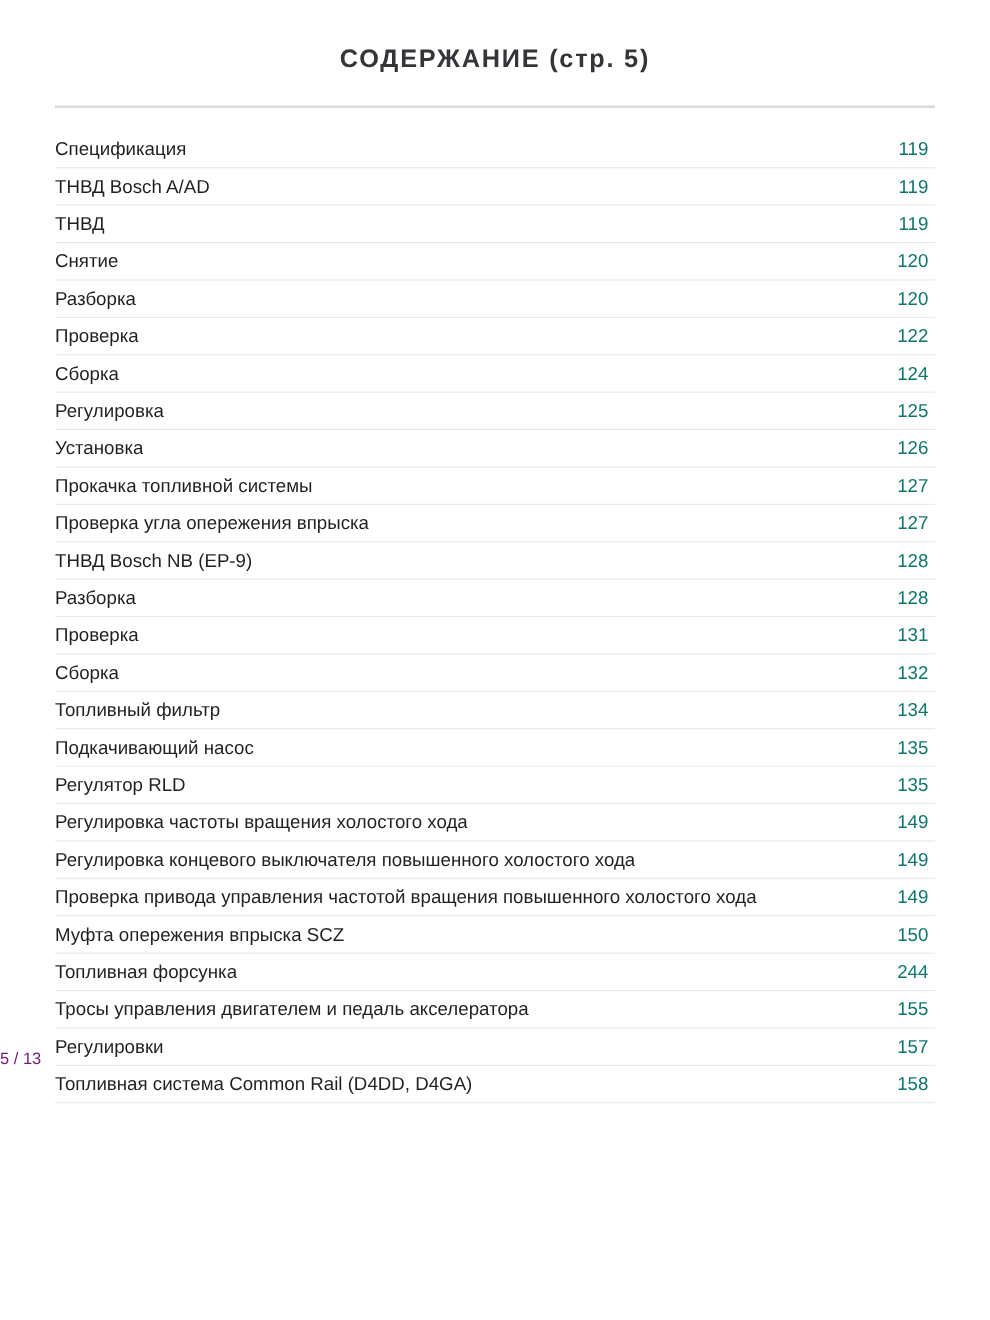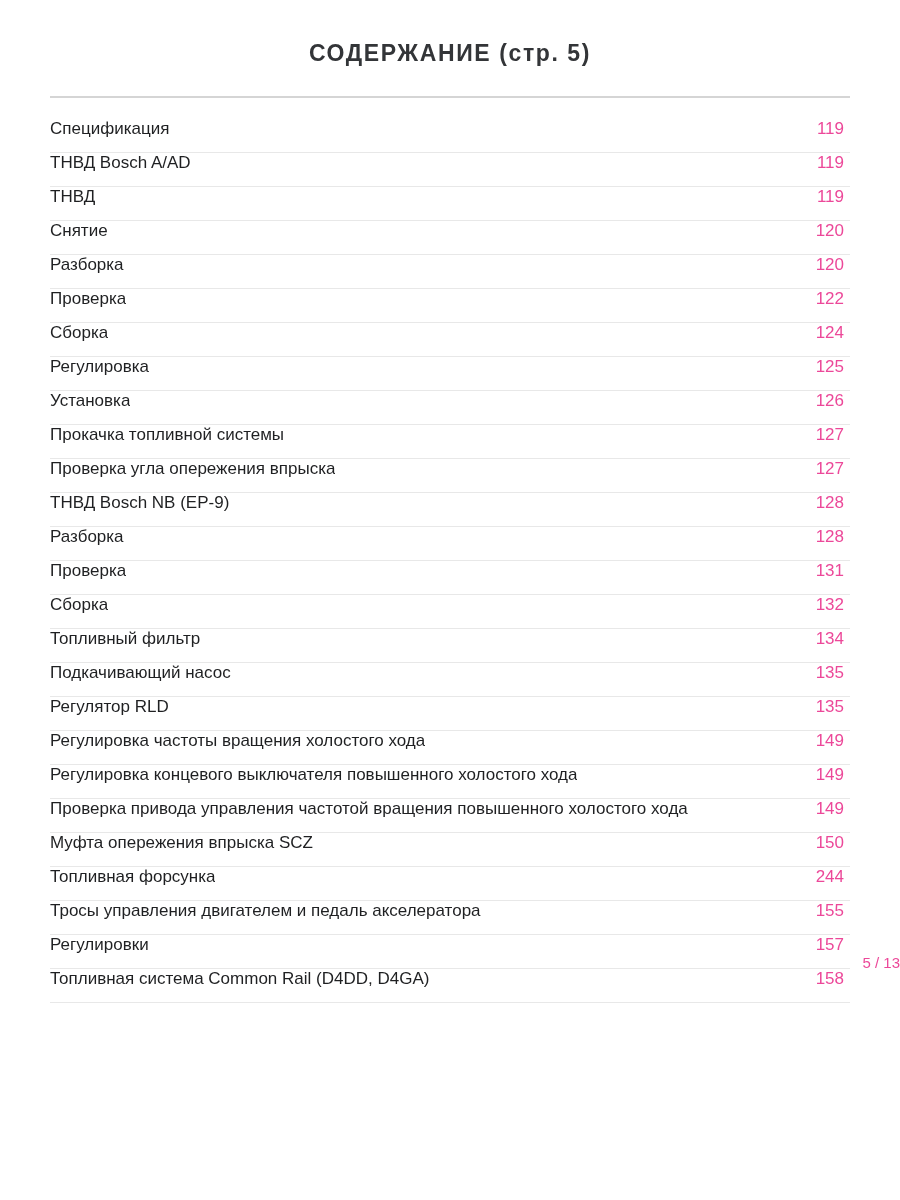--- a/index.html
+++ b/index.html
@@ -31,42 +31,43 @@
     height: 0;
     border: none;
     border-top: 2px solid #d5d5d5;
   }
   .toc-list {
     margin: 21px 50px 0 50px;
   }
   .toc-row {
     display: flex;
     justify-content: space-between;
+    align-items: center;
     height: 34px;
     border-bottom: 1px solid #e8e8e8;
     font-size: 17px;
   }
   .toc-label {
     color: #1f2022;
     white-space: nowrap;
     overflow: hidden;
   }
   .toc-page-num {
-    color: #ec4899;
+    color: #0f766e;
     padding-right: 6px;
     white-space: nowrap;
   }
   .pager {
     position: absolute;
     bottom: 40px;
     left: 0;
     width: 100%;
-    text-align: right;
+    text-align: left;
     font-size: 15px;
-    color: #ec4899;
+    color: #701a75;
   }
 </style>
 </head>
 <body>
 
 <div class="page">
 
   <div class="toc-title">СОДЕРЖАНИЕ (стр. 5)</div>
 
   <hr class="title-divider">

